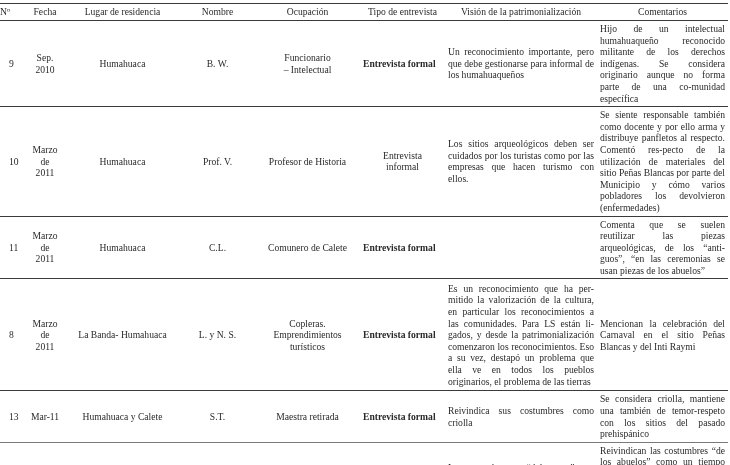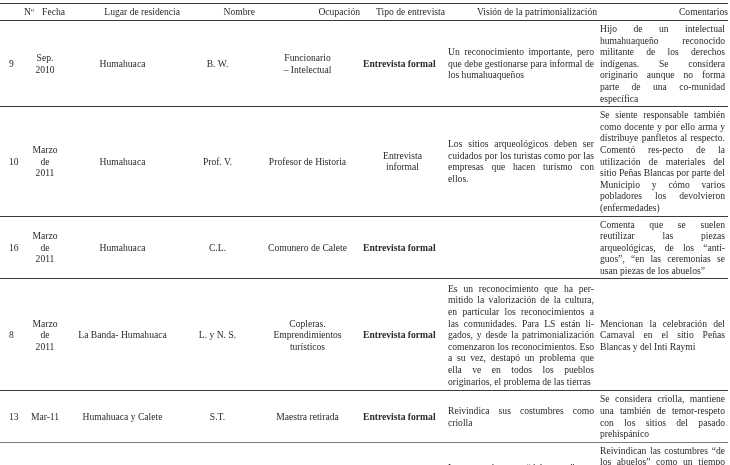--- a/index.html
+++ b/index.html
@@ -1,24 +1,24 @@
 <!DOCTYPE html>
 <html><head>
 <meta charset="utf-8">
 <style>
   html, body { margin: 0; padding: 0; background: #ffffff; }
   body { width: 730px; height: 465px; overflow: hidden; font-family: "Liberation Serif", "DejaVu Serif", serif; color: #2a2a2a; }
   table { position: absolute; left: 0; top: 3px; width: 728px; border-collapse: collapse; table-layout: fixed; font-size: 9.6px; line-height: 11.6px; }
-  th { font-weight: normal; color: #2a2a2a; height: 16px; padding: 0; border-top: 1.5px solid #3a3a3a; border-bottom: 1.5px solid #3a3a3a; text-align: right; vertical-align: middle; white-space: nowrap; }
+  th { font-weight: normal; color: #2a2a2a; height: 16px; padding: 0; border-top: 1.5px solid #3a3a3a; border-bottom: 1.5px solid #3a3a3a; text-align: center; vertical-align: middle; white-space: nowrap; }
   td { padding: 2px 3px; vertical-align: middle; text-align: center; border-bottom: 1.5px solid #3a3a3a; }
   tr.row-light td { border-bottom: 1.2px solid #7a7a7a; }
   td.just { text-align: justify; text-align-last: left; }
   td.left { text-align: left; font-weight: bold; }
   td.num { text-align: left; padding-left: 9px; }
-  th.num { text-align: left; padding-left: 24px; }
+  th.num { text-align: left; padding-left: 0; }
   .multi { white-space: pre-line; }
 </style>
 </head>
 <body>
 
 <table>
   <colgroup>
     <col style="width:25px">
     <col style="width:40px">
     <col style="width:115px">
@@ -63,21 +63,21 @@
       <td>Humahuaca</td>
       <td>Prof. V.</td>
       <td>Profesor de Historia</td>
       <td class="multi">Entrevista
 informal</td>
       <td class="just">Los sitios arqueológicos deben ser cuidados por los turistas como por las empresas que hacen turismo con ellos.</td>
       <td class="just">Se siente responsable también como docente y por ello arma y distribuye panfletos al respecto. Comentó res-pecto de la utilización de materiales del sitio Peñas Blancas por parte del Municipio y cómo varios pobladores los devolvieron (enfermedades)</td>
     </tr>
 
     <tr style="height:55px">
-      <td class="num">16</td>
+      <td class="num">11</td>
       <td class="multi">Marzo
 de
 2011</td>
       <td>Humahuaca</td>
       <td>C.L.</td>
       <td>Comunero de Calete</td>
       <td class="left">Entrevista formal</td>
       <td class="just"></td>
       <td class="just">Comenta que se suelen reutilizar las piezas arqueológicas, de los “anti-guos”, “en las ceremonias se usan piezas de los abuelos”</td>
     </tr>

